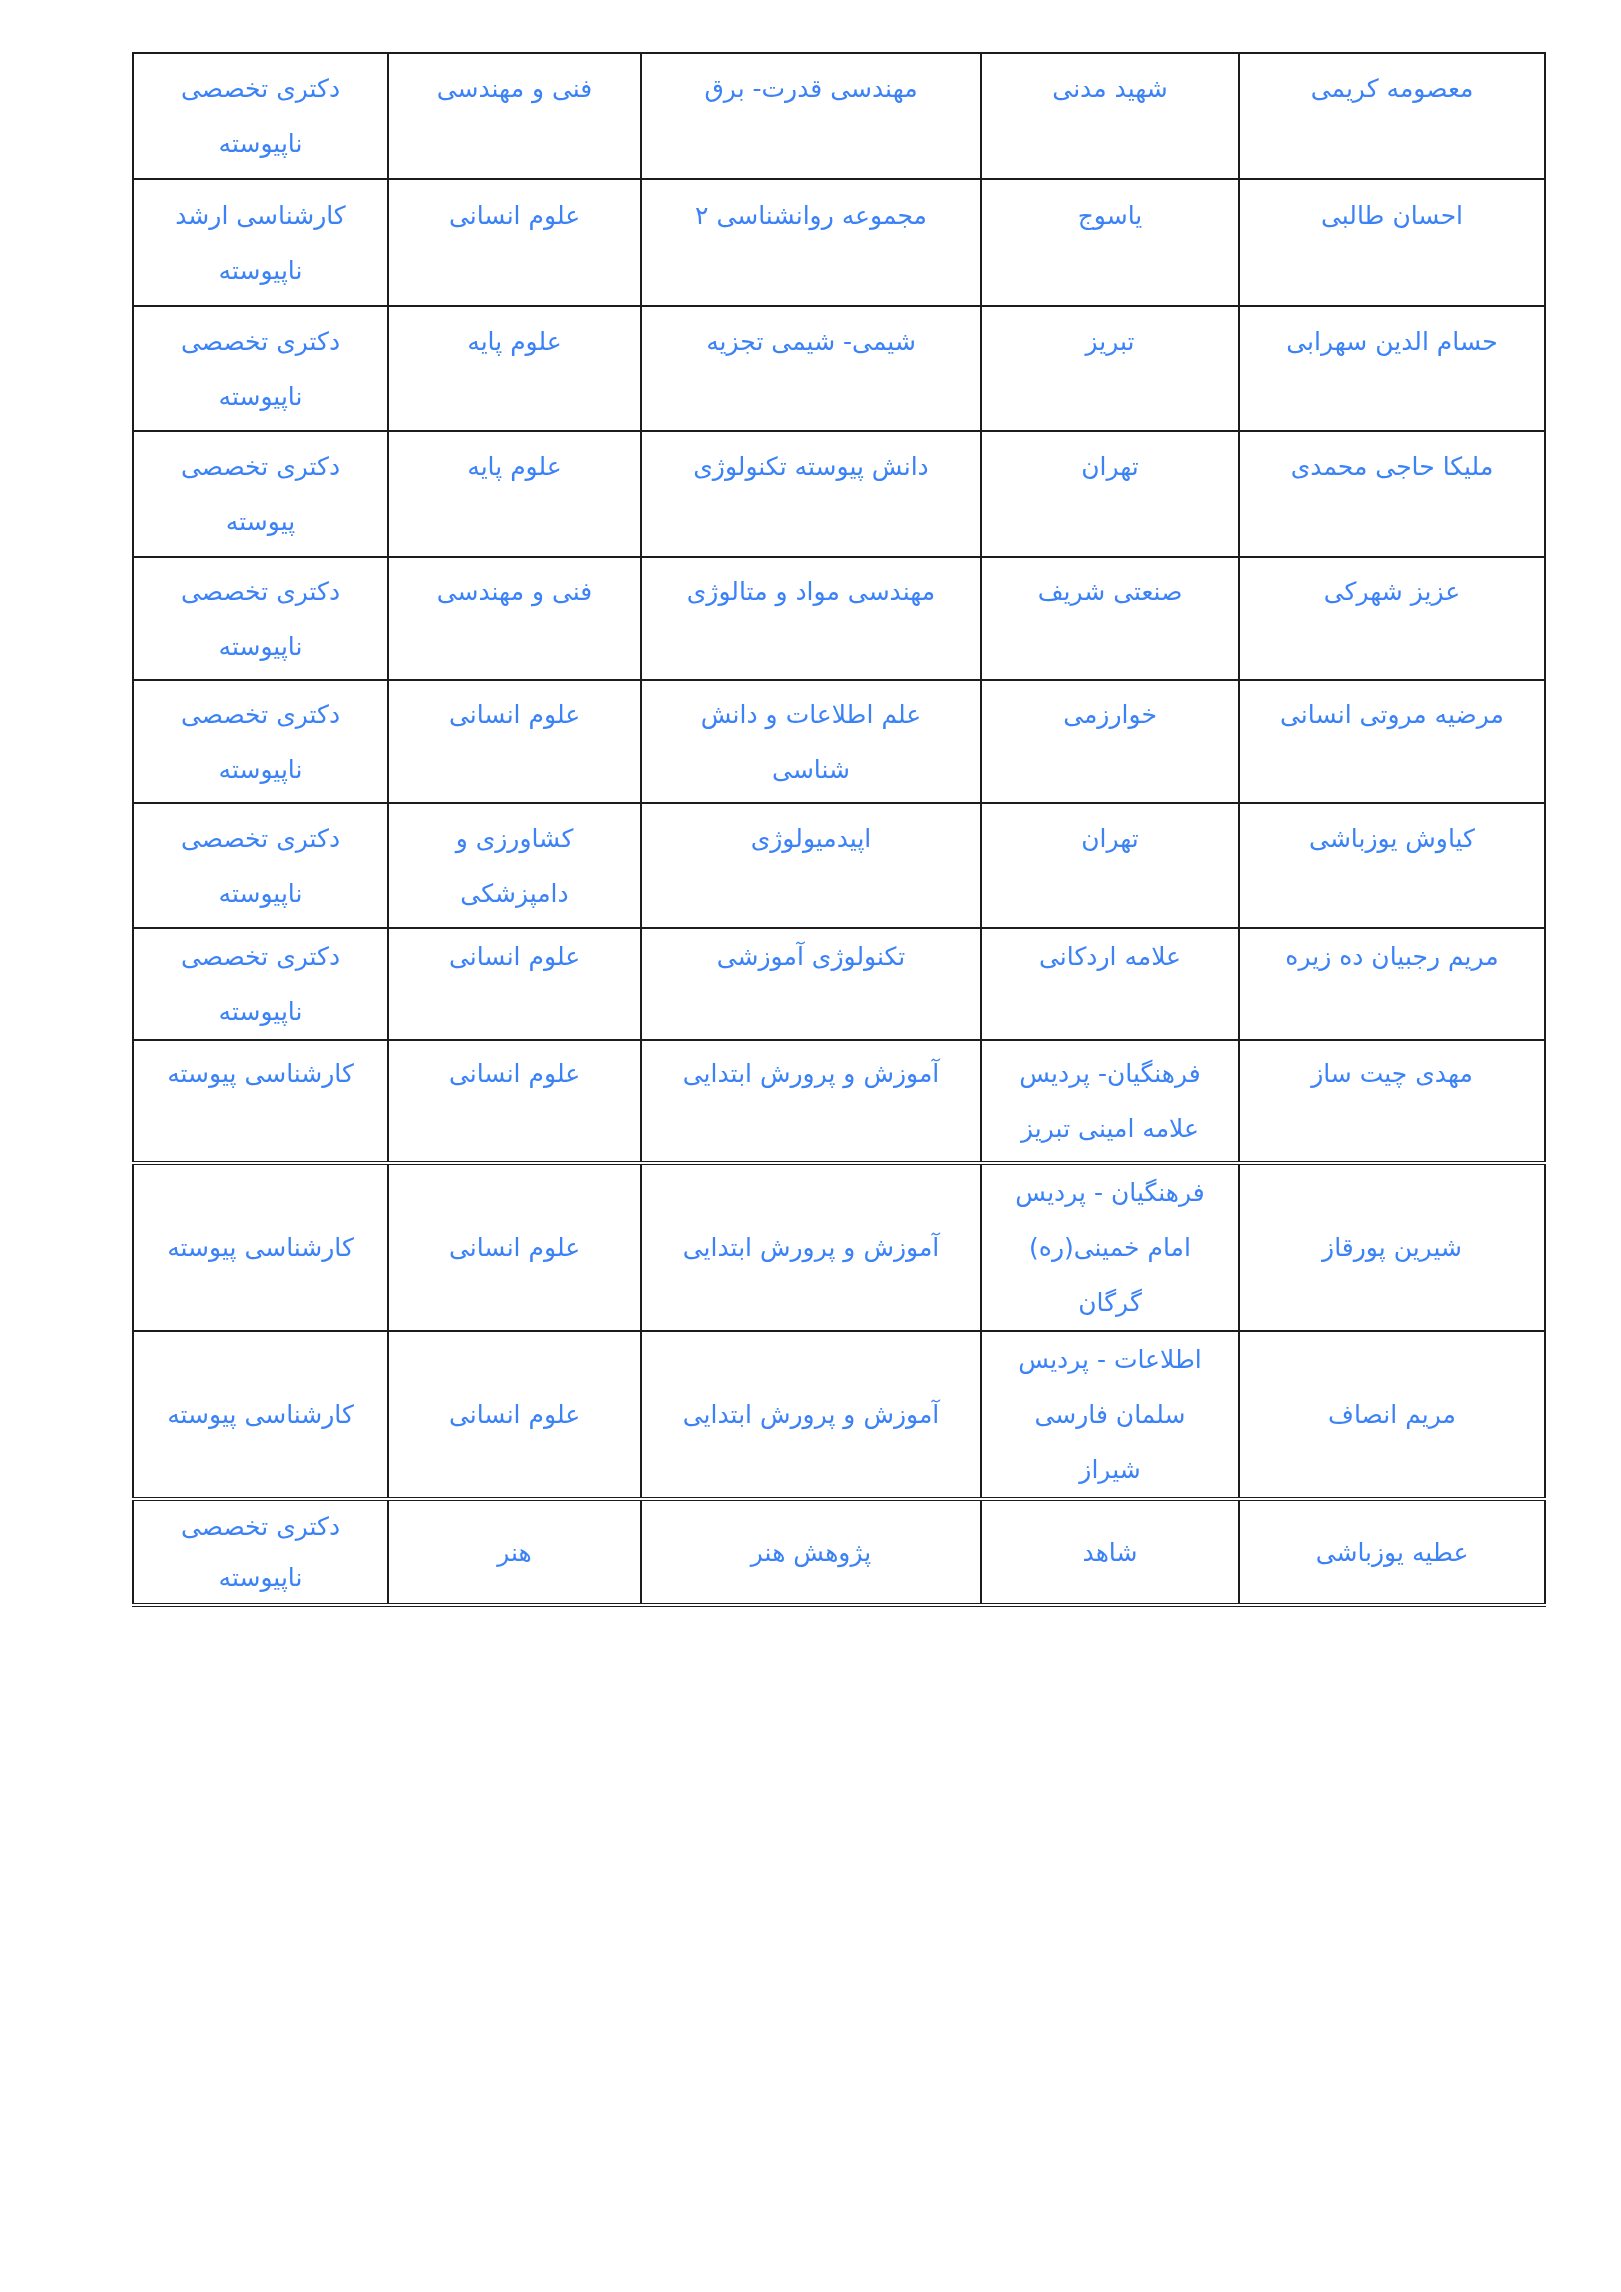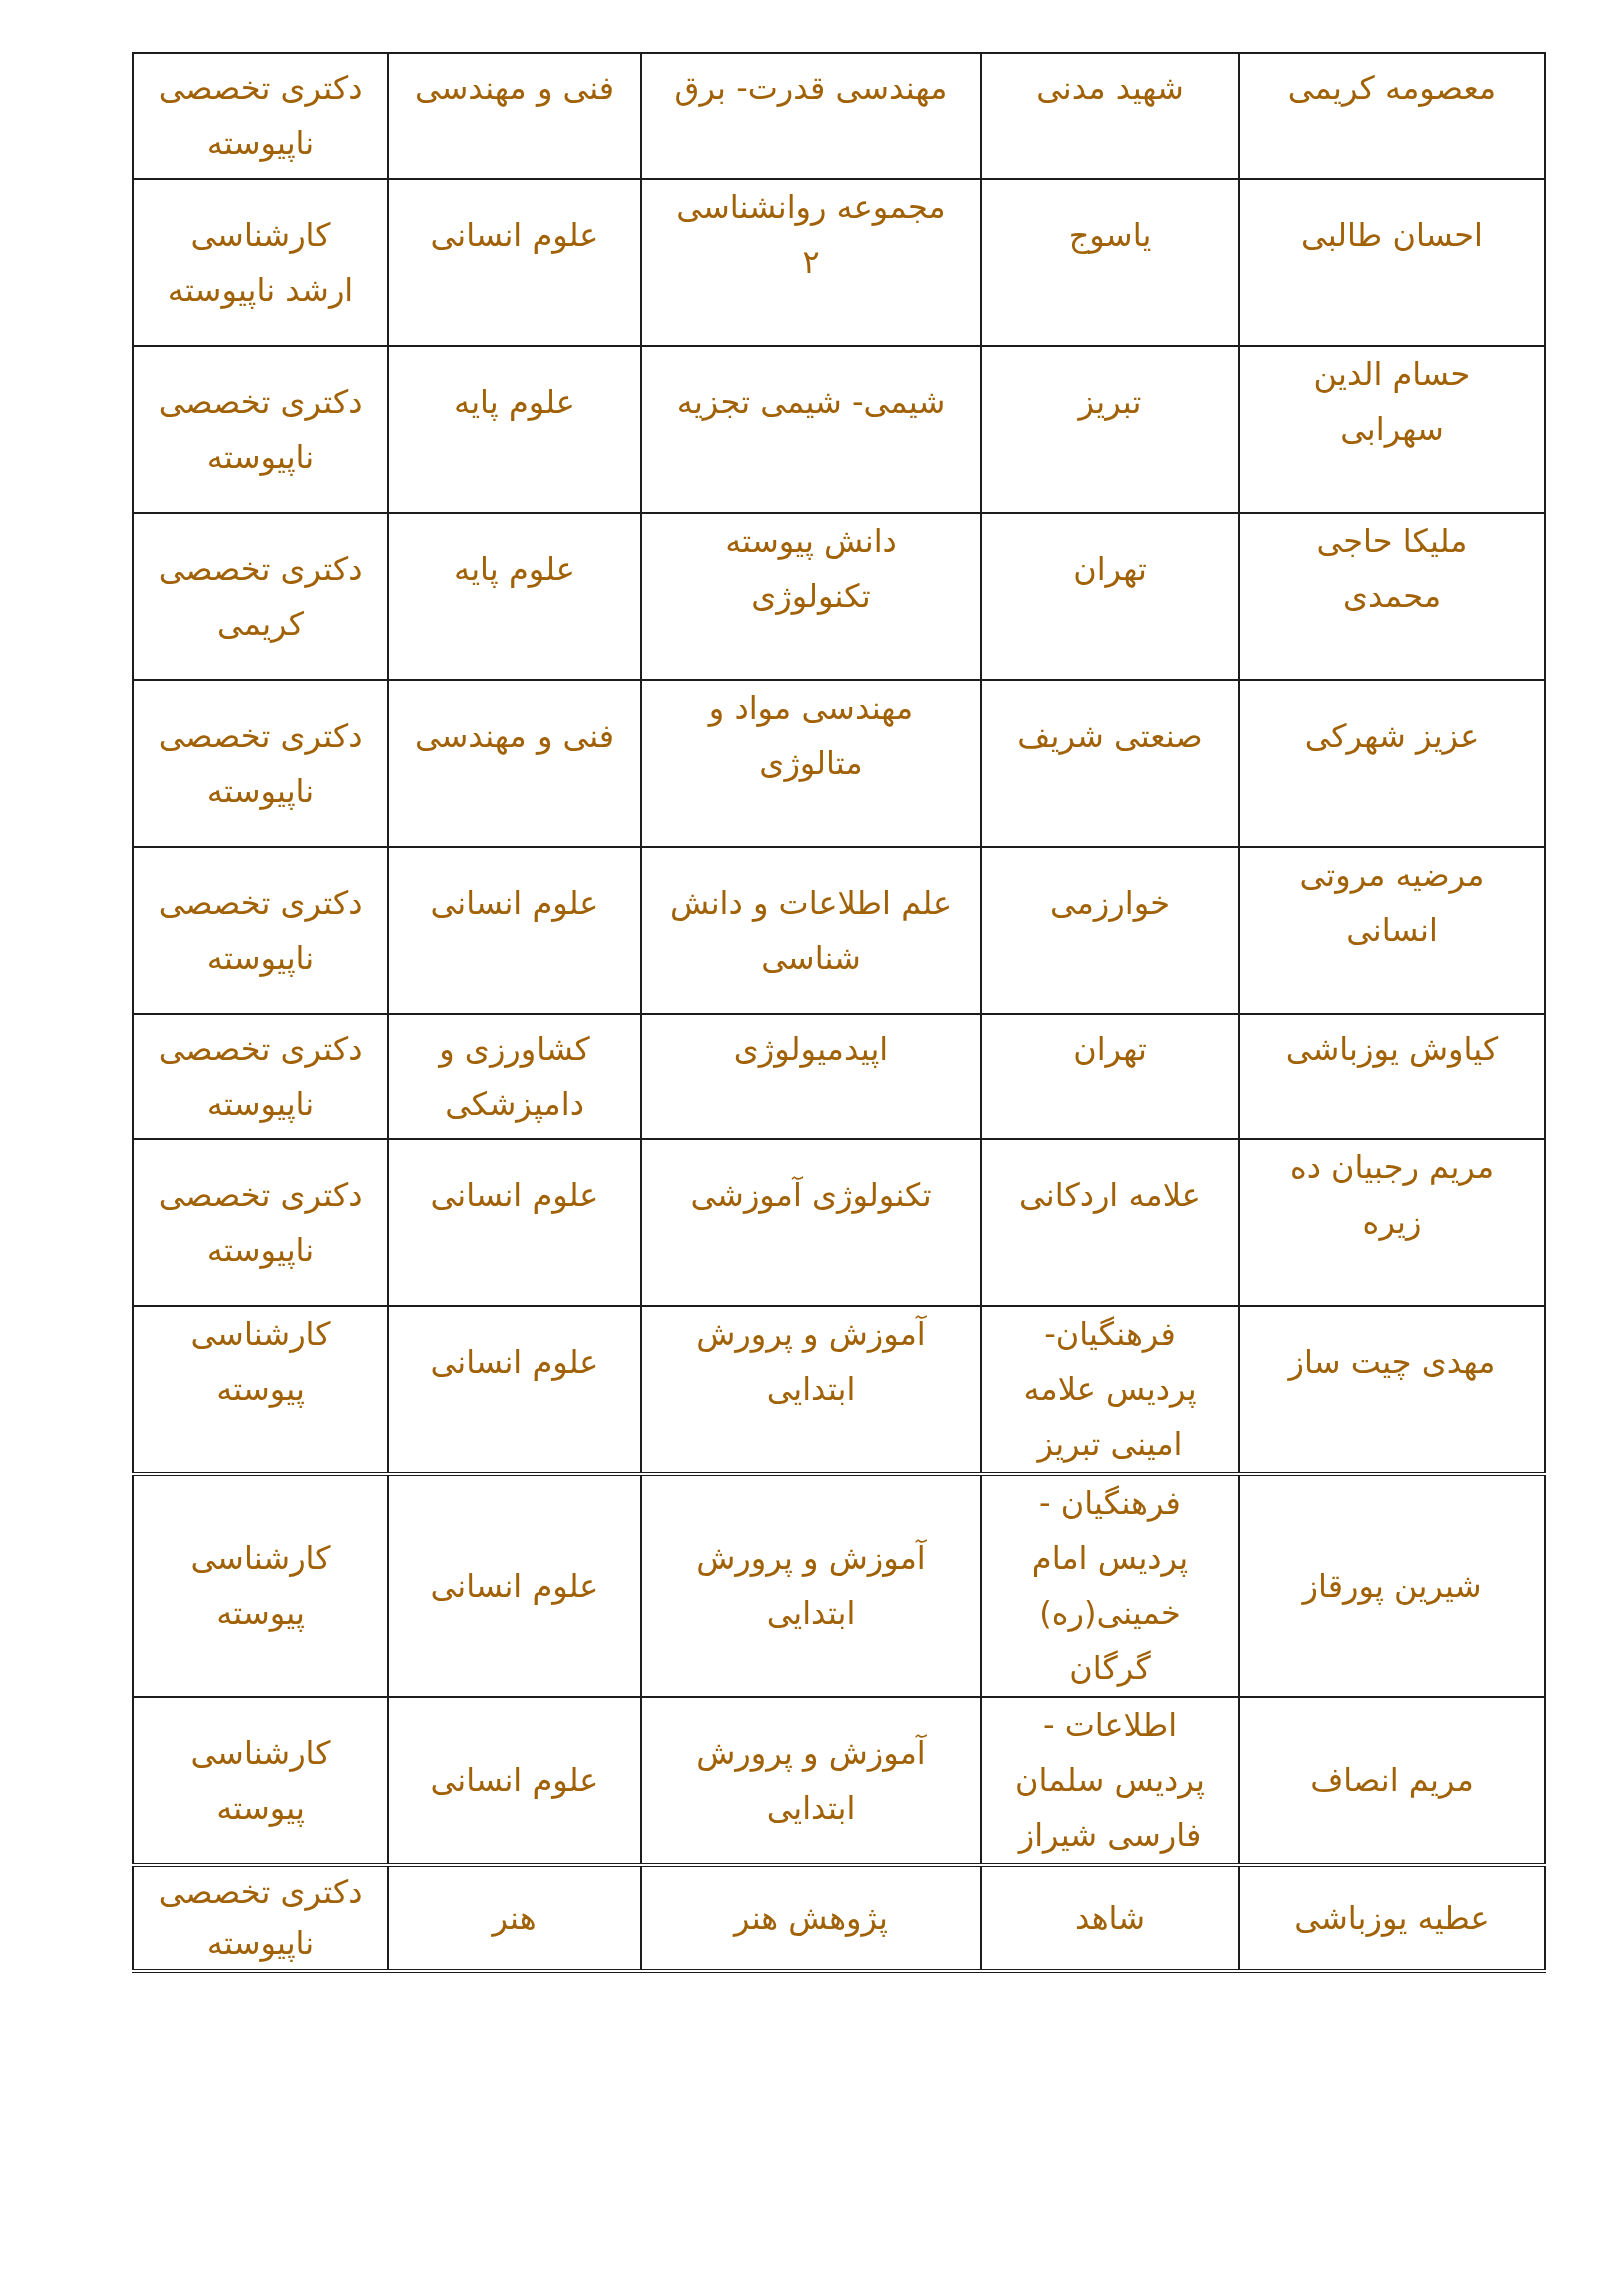--- a/index.html
+++ b/index.html
@@ -25,23 +25,23 @@
     left: 132px;
     width: 1411px;
     border-collapse: collapse;
     table-layout: fixed;
     direction: rtl;
   }
   table.records td {
     border: 2px solid #1c1c1c;
     text-align: center;
     vertical-align: middle;
-    font-size: 32px;
+    font-size: 25px;
     line-height: 55px;
-    color: #a16207;
+    color: #3b82f6;
     padding: 0 24px;
     overflow: hidden;
     word-break: keep-all;
   }
   
   table.records td.tb {
     padding-bottom: 55px;
   }
   
   table.records tr.thick-top td {
@@ -86,21 +86,21 @@
     <td class="tb">تبریز</td>
     <td class="tb">شیمی- شیمی تجزیه</td>
     <td class="tb">علوم پایه</td>
     <td>دکتری تخصصی ناپیوسته</td>
   </tr>
         <tr style="height: 126px;">
     <td class="tb">ملیکا حاجی محمدی</td>
     <td class="tb">تهران</td>
     <td class="tb">دانش پیوسته تکنولوژی</td>
     <td class="tb">علوم پایه</td>
-    <td>دکتری تخصصی کریمی</td>
+    <td>دکتری تخصصی پیوسته</td>
   </tr>
         <tr style="height: 123px;">
     <td class="tb">عزیز شهرکی</td>
     <td class="tb">صنعتی شریف</td>
     <td class="tb">مهندسی مواد و متالوژی</td>
     <td class="tb">فنی و مهندسی</td>
     <td>دکتری تخصصی ناپیوسته</td>
   </tr>
         <tr style="height: 123px;">
     <td class="tb">مرضیه مروتی انسانی</td>

